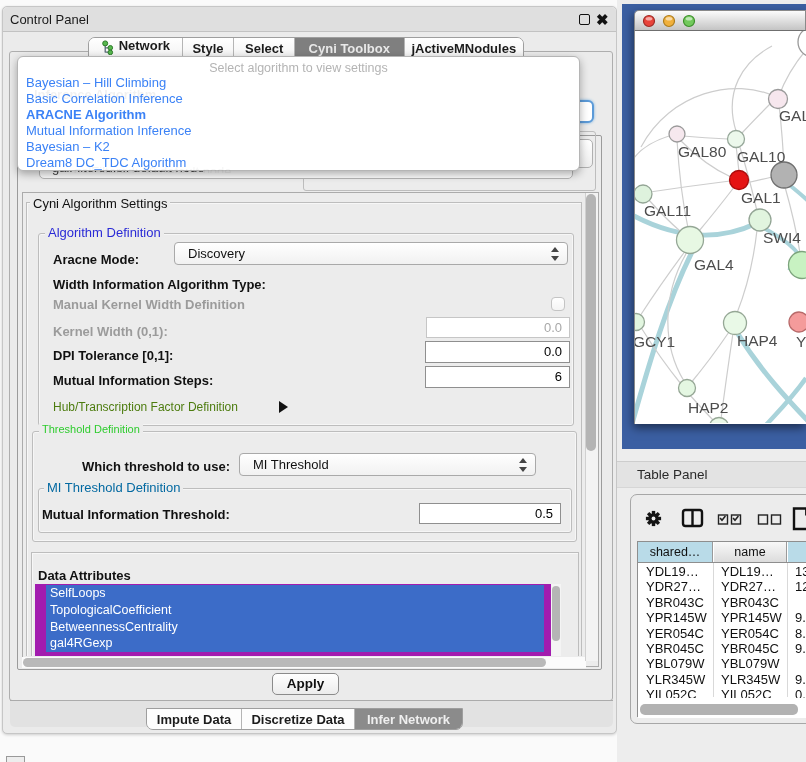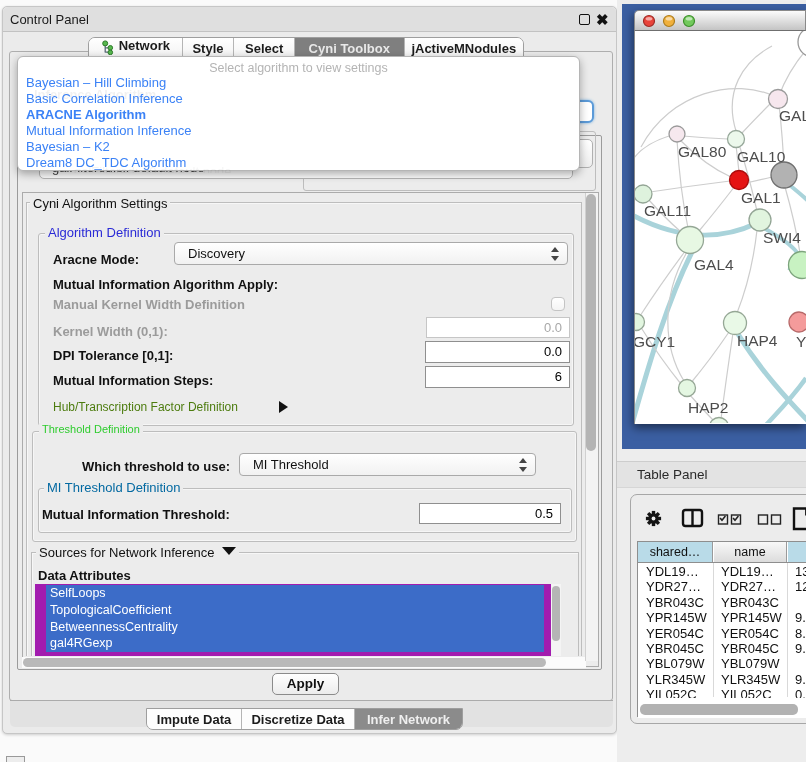--- a/index.html
+++ b/index.html
@@ -57,21 +57,21 @@
 
     <div class="grp" style="left:35px;top:226px;width:536px;height:193px"></div>
     <div class="gt" style="left:42px;top:218px;color:#2a2ad6;font-size:13px">Algorithm Definition</div>
 
     <div class="lbl" style="left:50px;top:245px">Aracne Mode:</div>
     <div class="combo" style="left:171px;top:235px;width:394px;height:23px">
         <span class="ct">Discovery</span>
         <span class="stp"></span>
       </div>
 
-    <div class="lbl" style="left:50px;top:270px">Mutual Information Algorithm Apply:</div>
+    <div class="lbl" style="left:50px;top:270px">Width Information Algorithm Type:</div>
 
     <div class="lbl dis" style="left:50px;top:290px">Manual Kernel Width Definition</div>
     <div class="ab" style="left:548px;top:290px;width:14px;height:14px;background:linear-gradient(#ffffff,#f4f4f4);border:1px solid #c4c4c4;border-radius:4px"></div>
 
     <div class="lbl dis" style="left:50px;top:317px">Kernel Width (0,1):</div>
     <div class="fld" style="left:423px;top:310px;width:144px;height:21px;border-color:#c6c6c6;color:#a8a8a8">0.0</div>
 
     <div class="lbl" style="left:50px;top:341px">DPI Tolerance [0,1]:</div>
     <div class="fld" style="left:422px;top:334px;width:145px;height:22px">0.0</div>
 
@@ -89,23 +89,20 @@
         <span class="ct">MI Threshold</span>
         <span class="stp"></span>
       </div>
 
     <div class="grp" style="left:35px;top:481px;width:534px;height:45px"></div>
     <div class="gt" style="left:41px;top:473px;color:#0369a1;font-size:13px">MI Threshold Definition</div>
     <div class="lbl" style="left:39px;top:500px">Mutual Information Threshold:</div>
     <div class="fld" style="left:416px;top:496px;width:142px;height:21px">0.5</div>
 
     <div class="ab" style="left:28px;top:545px;width:548px;height:104px;border:1px solid #bdbdbd;border-bottom:none;box-shadow:inset 1px 1px 0 rgba(255,255,255,.6)"></div>
-    <div class="ab" style="left:33px;top:538px;font-size:13px;background:#ececec;padding:0 3px;color:#111">Sources for Network Inference
-      <span style="display:inline-block;vertical-align:2px;margin-left:4px;width:0;height:0;border-left:7px solid transparent;border-right:7px solid transparent;border-top:8px solid #111"></span>
-    </div>
     <div class="lbl" style="left:35px;top:561px;font-size:13px">Data Attributes</div>
 
     <div class="ab" style="left:32px;top:577px;width:526px;height:72px;background:#a21caf;overflow:hidden">
       <div class="ab" style="left:11px;top:1px;width:498px;height:67px;background:#3c6cc8"></div>
       <div class="ab" style="left:15px;top:1px;font-size:12.5px;line-height:16.8px;color:#fff">SelfLoops<br>TopologicalCoefficient<br>BetweennessCentrality<br>gal4RGexp</div>
       <div class="ab" style="left:516px;top:0;width:10px;height:72px;background:#f4f4f4"></div>
       <div class="ab" style="left:517px;top:2px;width:8px;height:55px;background:#b5b5b5;border-radius:4px"></div>
     </div>
 
     <div class="ab" style="left:19px;top:650px;width:564px;height:11px;background:#fbfbfb"></div>

